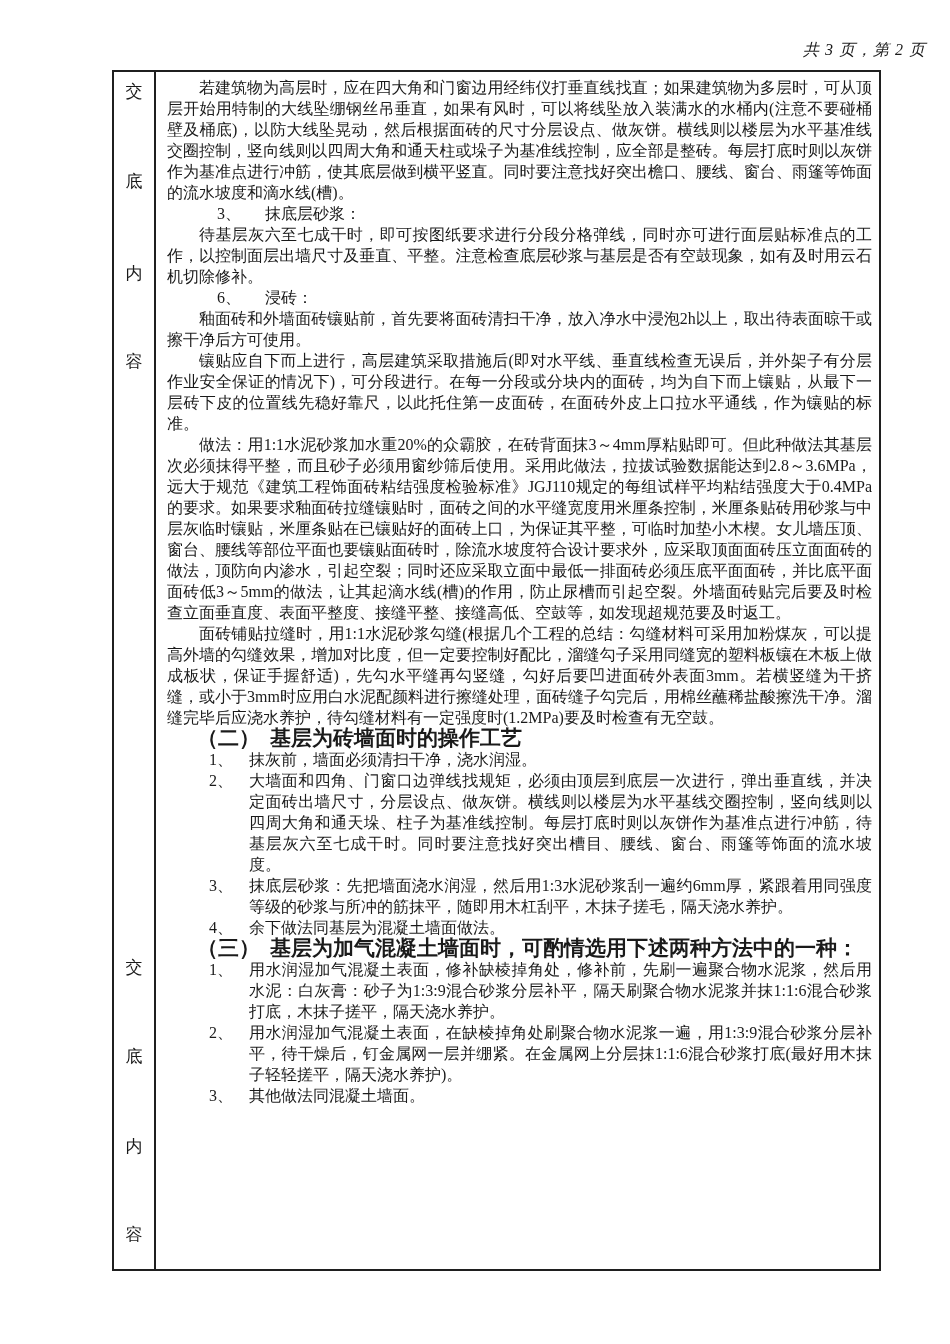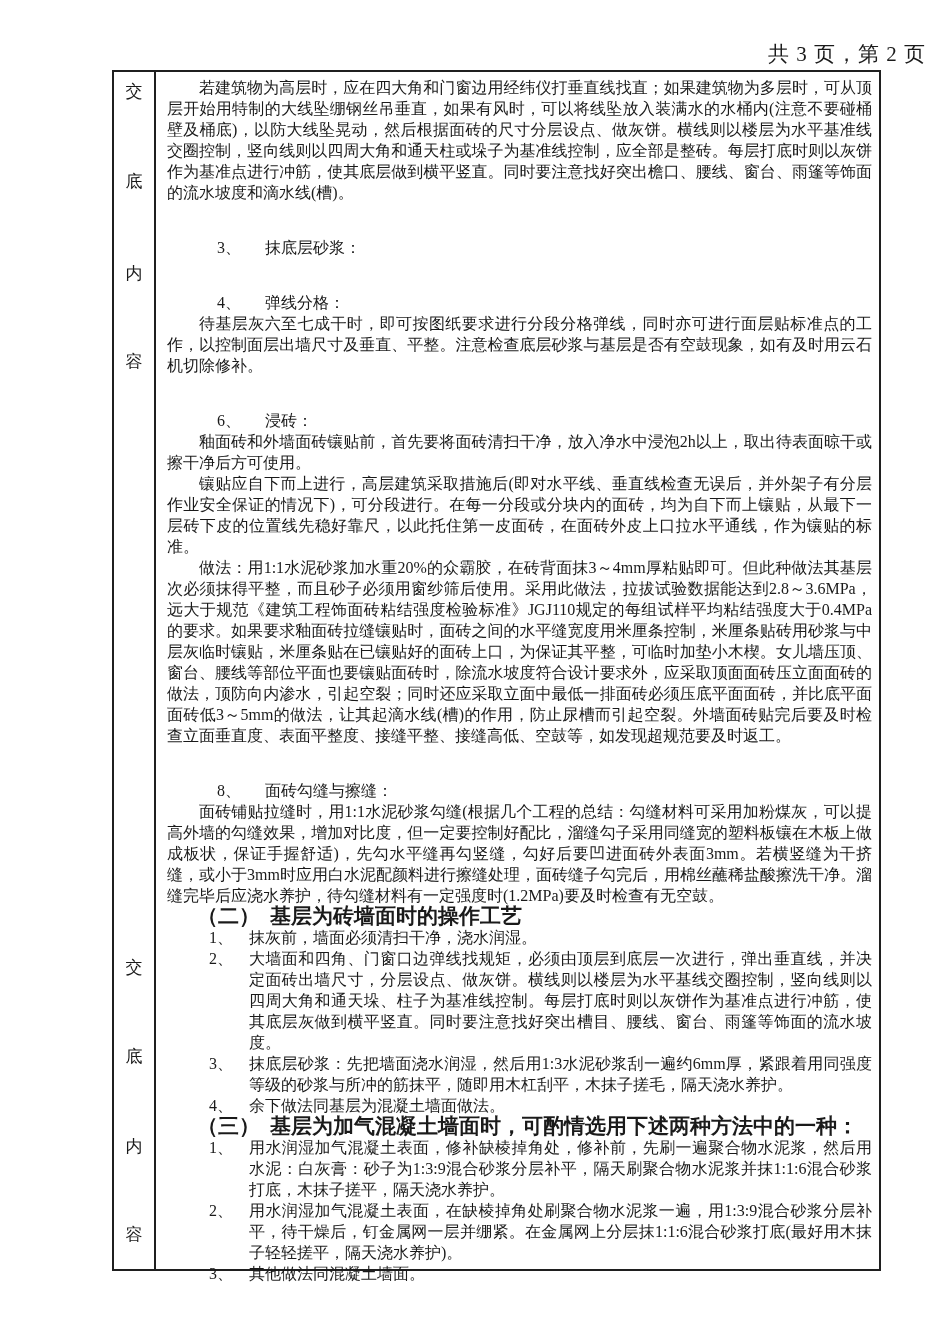--- a/index.html
+++ b/index.html
@@ -3,21 +3,21 @@
 <meta charset="utf-8">
 <style>
   html,body{margin:0;padding:0;}
   body{
     width:950px;height:1344px;position:relative;background:#ffffff;
     font-family:"Liberation Serif","DejaVu Serif",serif;
     color:#1a1a1a;overflow:hidden;
   }
   .page-header{
     position:absolute;top:40px;right:24px;
-    font-size:21px;letter-spacing:1px;white-space:nowrap;
+    font-size:16px;letter-spacing:1px;white-space:nowrap;font-style:italic;
   }
   .doc-table{
     position:absolute;left:112px;top:70px;
     width:769px;height:1201px;
     border:2px solid #1f1f1f;
     display:flex;box-sizing:border-box;
   }
   .label-col{
     width:40px;flex-shrink:0;position:relative;
     border-right:2px solid #1f1f1f;
@@ -27,21 +27,21 @@
     font-size:17px;line-height:20px;
   }
   .content-area{
     flex:1;box-sizing:border-box;
     padding:5px 7px 16px 11px;
     font-size:16px;line-height:21px;
     text-align:justify;
   }
   .blk{margin:0;}
   .indent-para{text-indent:2em;}
-  .num-heading{padding-left:50px;margin-top:34px;}
+  .num-heading{padding-left:50px;}
   .num-heading .num{margin-right:24px;}
   .bold-heading{padding-left:30px;font-weight:bold;font-size:21px;}
   .bold-heading .num{margin-right:10px;}
   .list-item{position:relative;margin-left:82px;}
   .list-item .num{position:absolute;left:-40px;top:0;}
 </style>
 </head>
 <body>
 
 <div class="page-header">共 3 页，第 2 页</div>
@@ -53,31 +53,29 @@
       <div class="label-char" style="top: 192px;">内</div>
       <div class="label-char" style="top: 280px;">容</div>
       <div class="label-char" style="top: 886px;">交</div>
       <div class="label-char" style="top: 975px;">底</div>
       <div class="label-char" style="top: 1065px;">内</div>
       <div class="label-char" style="top: 1153px;">容</div>
     </div>
   <div class="content-area">
       <div class="blk indent-para">若建筑物为高层时，应在四大角和门窗边用经纬仪打垂直线找直；如果建筑物为多层时，可从顶层开始用特制的大线坠绷钢丝吊垂直，如果有风时，可以将线坠放入装满水的水桶内(注意不要碰桶壁及桶底)，以防大线坠晃动，然后根据面砖的尺寸分层设点、做灰饼。横线则以楼层为水平基准线交圈控制，竖向线则以四周大角和通天柱或垛子为基准线控制，应全部是整砖。每层打底时则以灰饼作为基准点进行冲筋，使其底层做到横平竖直。同时要注意找好突出檐口、腰线、窗台、雨篷等饰面的流水坡度和滴水线(槽)。</div>
       <div class="blk num-heading"><span class="num">3、</span><span class="txt">抹底层砂浆：</span></div>
-      <div class="blk num-heading"><span class="num">4、</span><span class="txt">弹线分格：</span></div>
       <div class="blk indent-para">待基层灰六至七成干时，即可按图纸要求进行分段分格弹线，同时亦可进行面层贴标准点的工作，以控制面层出墙尺寸及垂直、平整。注意检查底层砂浆与基层是否有空鼓现象，如有及时用云石机切除修补。</div>
       <div class="blk num-heading"><span class="num">6、</span><span class="txt">浸砖：</span></div>
       <div class="blk indent-para">釉面砖和外墙面砖镶贴前，首先要将面砖清扫干净，放入净水中浸泡2h以上，取出待表面晾干或擦干净后方可使用。</div>
       <div class="blk indent-para">镶贴应自下而上进行，高层建筑采取措施后(即对水平线、垂直线检查无误后，并外架子有分层作业安全保证的情况下)，可分段进行。在每一分段或分块内的面砖，均为自下而上镶贴，从最下一层砖下皮的位置线先稳好靠尺，以此托住第一皮面砖，在面砖外皮上口拉水平通线，作为镶贴的标准。</div>
       <div class="blk indent-para">做法：用1:1水泥砂浆加水重20%的众霸胶，在砖背面抹3～4mm厚粘贴即可。但此种做法其基层次必须抹得平整，而且砂子必须用窗纱筛后使用。采用此做法，拉拔试验数据能达到2.8～3.6MPa，远大于规范《建筑工程饰面砖粘结强度检验标准》JGJ110规定的每组试样平均粘结强度大于0.4MPa的要求。如果要求釉面砖拉缝镶贴时，面砖之间的水平缝宽度用米厘条控制，米厘条贴砖用砂浆与中层灰临时镶贴，米厘条贴在已镶贴好的面砖上口，为保证其平整，可临时加垫小木楔。女儿墙压顶、窗台、腰线等部位平面也要镶贴面砖时，除流水坡度符合设计要求外，应采取顶面面砖压立面面砖的做法，顶防向内渗水，引起空裂；同时还应采取立面中最低一排面砖必须压底平面面砖，并比底平面面砖低3～5mm的做法，让其起滴水线(槽)的作用，防止尿槽而引起空裂。外墙面砖贴完后要及时检查立面垂直度、表面平整度、接缝平整、接缝高低、空鼓等，如发现超规范要及时返工。</div>
-      <div class="blk num-heading"><span class="num">8、</span><span class="txt">面砖勾缝与擦缝：</span></div>
       <div class="blk indent-para">面砖铺贴拉缝时，用1:1水泥砂浆勾缝(根据几个工程的总结：勾缝材料可采用加粉煤灰，可以提高外墙的勾缝效果，增加对比度，但一定要控制好配比，溜缝勾子采用同缝宽的塑料板镶在木板上做成板状，保证手握舒适)，先勾水平缝再勾竖缝，勾好后要凹进面砖外表面3mm。若横竖缝为干挤缝，或小于3mm时应用白水泥配颜料进行擦缝处理，面砖缝子勾完后，用棉丝蘸稀盐酸擦洗干净。溜缝完毕后应浇水养护，待勾缝材料有一定强度时(1.2MPa)要及时检查有无空鼓。</div>
       <div class="blk bold-heading"><span class="num">（二）</span><span class="txt">基层为砖墙面时的操作工艺</span></div>
       <div class="blk list-item"><span class="num">1、</span><span class="txt">抹灰前，墙面必须清扫干净，浇水润湿。</span></div>
-      <div class="blk list-item"><span class="num">2、</span><span class="txt">大墙面和四角、门窗口边弹线找规矩，必须由顶层到底层一次进行，弹出垂直线，并决定面砖出墙尺寸，分层设点、做灰饼。横线则以楼层为水平基线交圈控制，竖向线则以四周大角和通天垛、柱子为基准线控制。每层打底时则以灰饼作为基准点进行冲筋，使其底层灰做到横平竖直。同时要注意找好突出槽目、腰线、窗台、雨篷等饰面的流水坡度。</span></div>
+      <div class="blk list-item"><span class="num">2、</span><span class="txt">大墙面和四角、门窗口边弹线找规矩，必须由顶层到底层一次进行，弹出垂直线，并决定面砖出墙尺寸，分层设点、做灰饼。横线则以楼层为水平基线交圈控制，竖向线则以四周大角和通天垛、柱子为基准线控制。每层打底时则以灰饼作为基准点进行冲筋，待基层灰六至七成干时。同时要注意找好突出槽目、腰线、窗台、雨篷等饰面的流水坡度。</span></div>
       <div class="blk list-item"><span class="num">3、</span><span class="txt">抹底层砂浆：先把墙面浇水润湿，然后用1:3水泥砂浆刮一遍约6mm厚，紧跟着用同强度等级的砂浆与所冲的筋抹平，随即用木杠刮平，木抹子搓毛，隔天浇水养护。</span></div>
       <div class="blk list-item"><span class="num">4、</span><span class="txt">余下做法同基层为混凝土墙面做法。</span></div>
       <div class="blk bold-heading"><span class="num">（三）</span><span class="txt">基层为加气混凝土墙面时，可酌情选用下述两种方法中的一种：</span></div>
       <div class="blk list-item"><span class="num">1、</span><span class="txt">用水润湿加气混凝土表面，修补缺棱掉角处，修补前，先刷一遍聚合物水泥浆，然后用水泥：白灰膏：砂子为1:3:9混合砂浆分层补平，隔天刷聚合物水泥浆并抹1:1:6混合砂浆打底，木抹子搓平，隔天浇水养护。</span></div>
       <div class="blk list-item"><span class="num">2、</span><span class="txt">用水润湿加气混凝土表面，在缺棱掉角处刷聚合物水泥浆一遍，用1:3:9混合砂浆分层补平，待干燥后，钉金属网一层并绷紧。在金属网上分层抹1:1:6混合砂浆打底(最好用木抹子轻轻搓平，隔天浇水养护)。</span></div>
       <div class="blk list-item"><span class="num">3、</span><span class="txt">其他做法同混凝土墙面。</span></div>
     </div>
 </div>
 
 </body></html>

